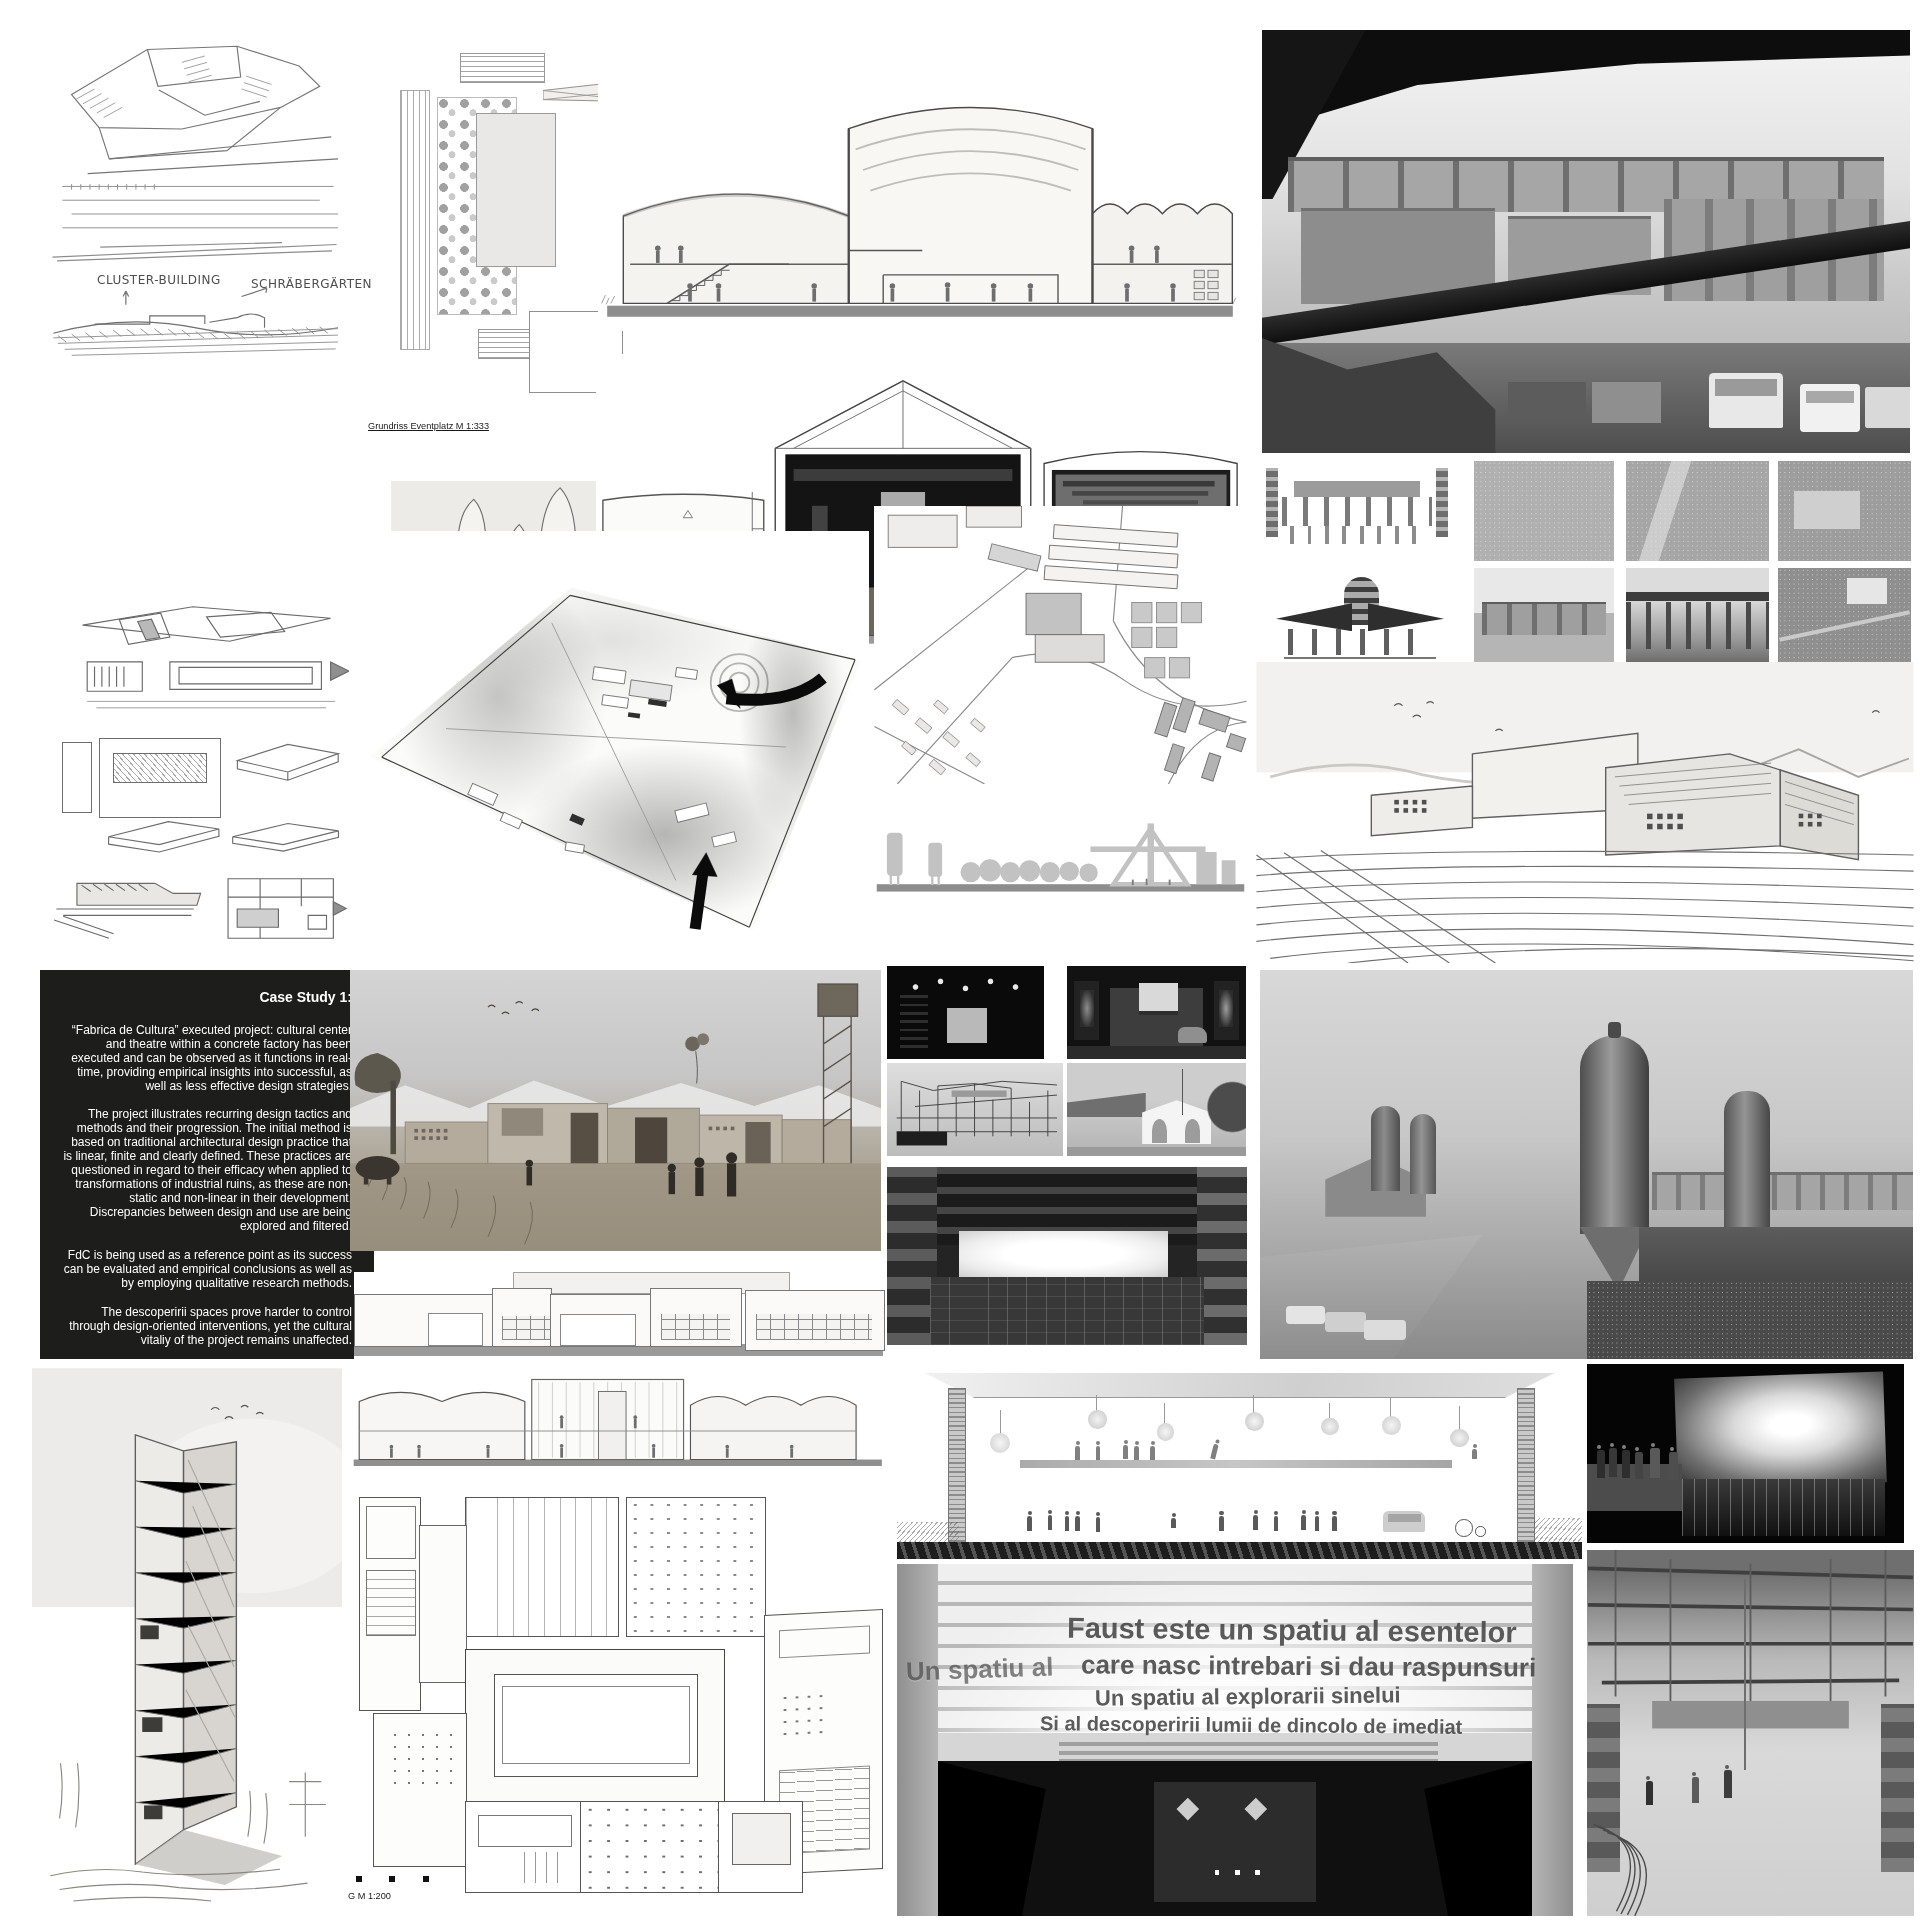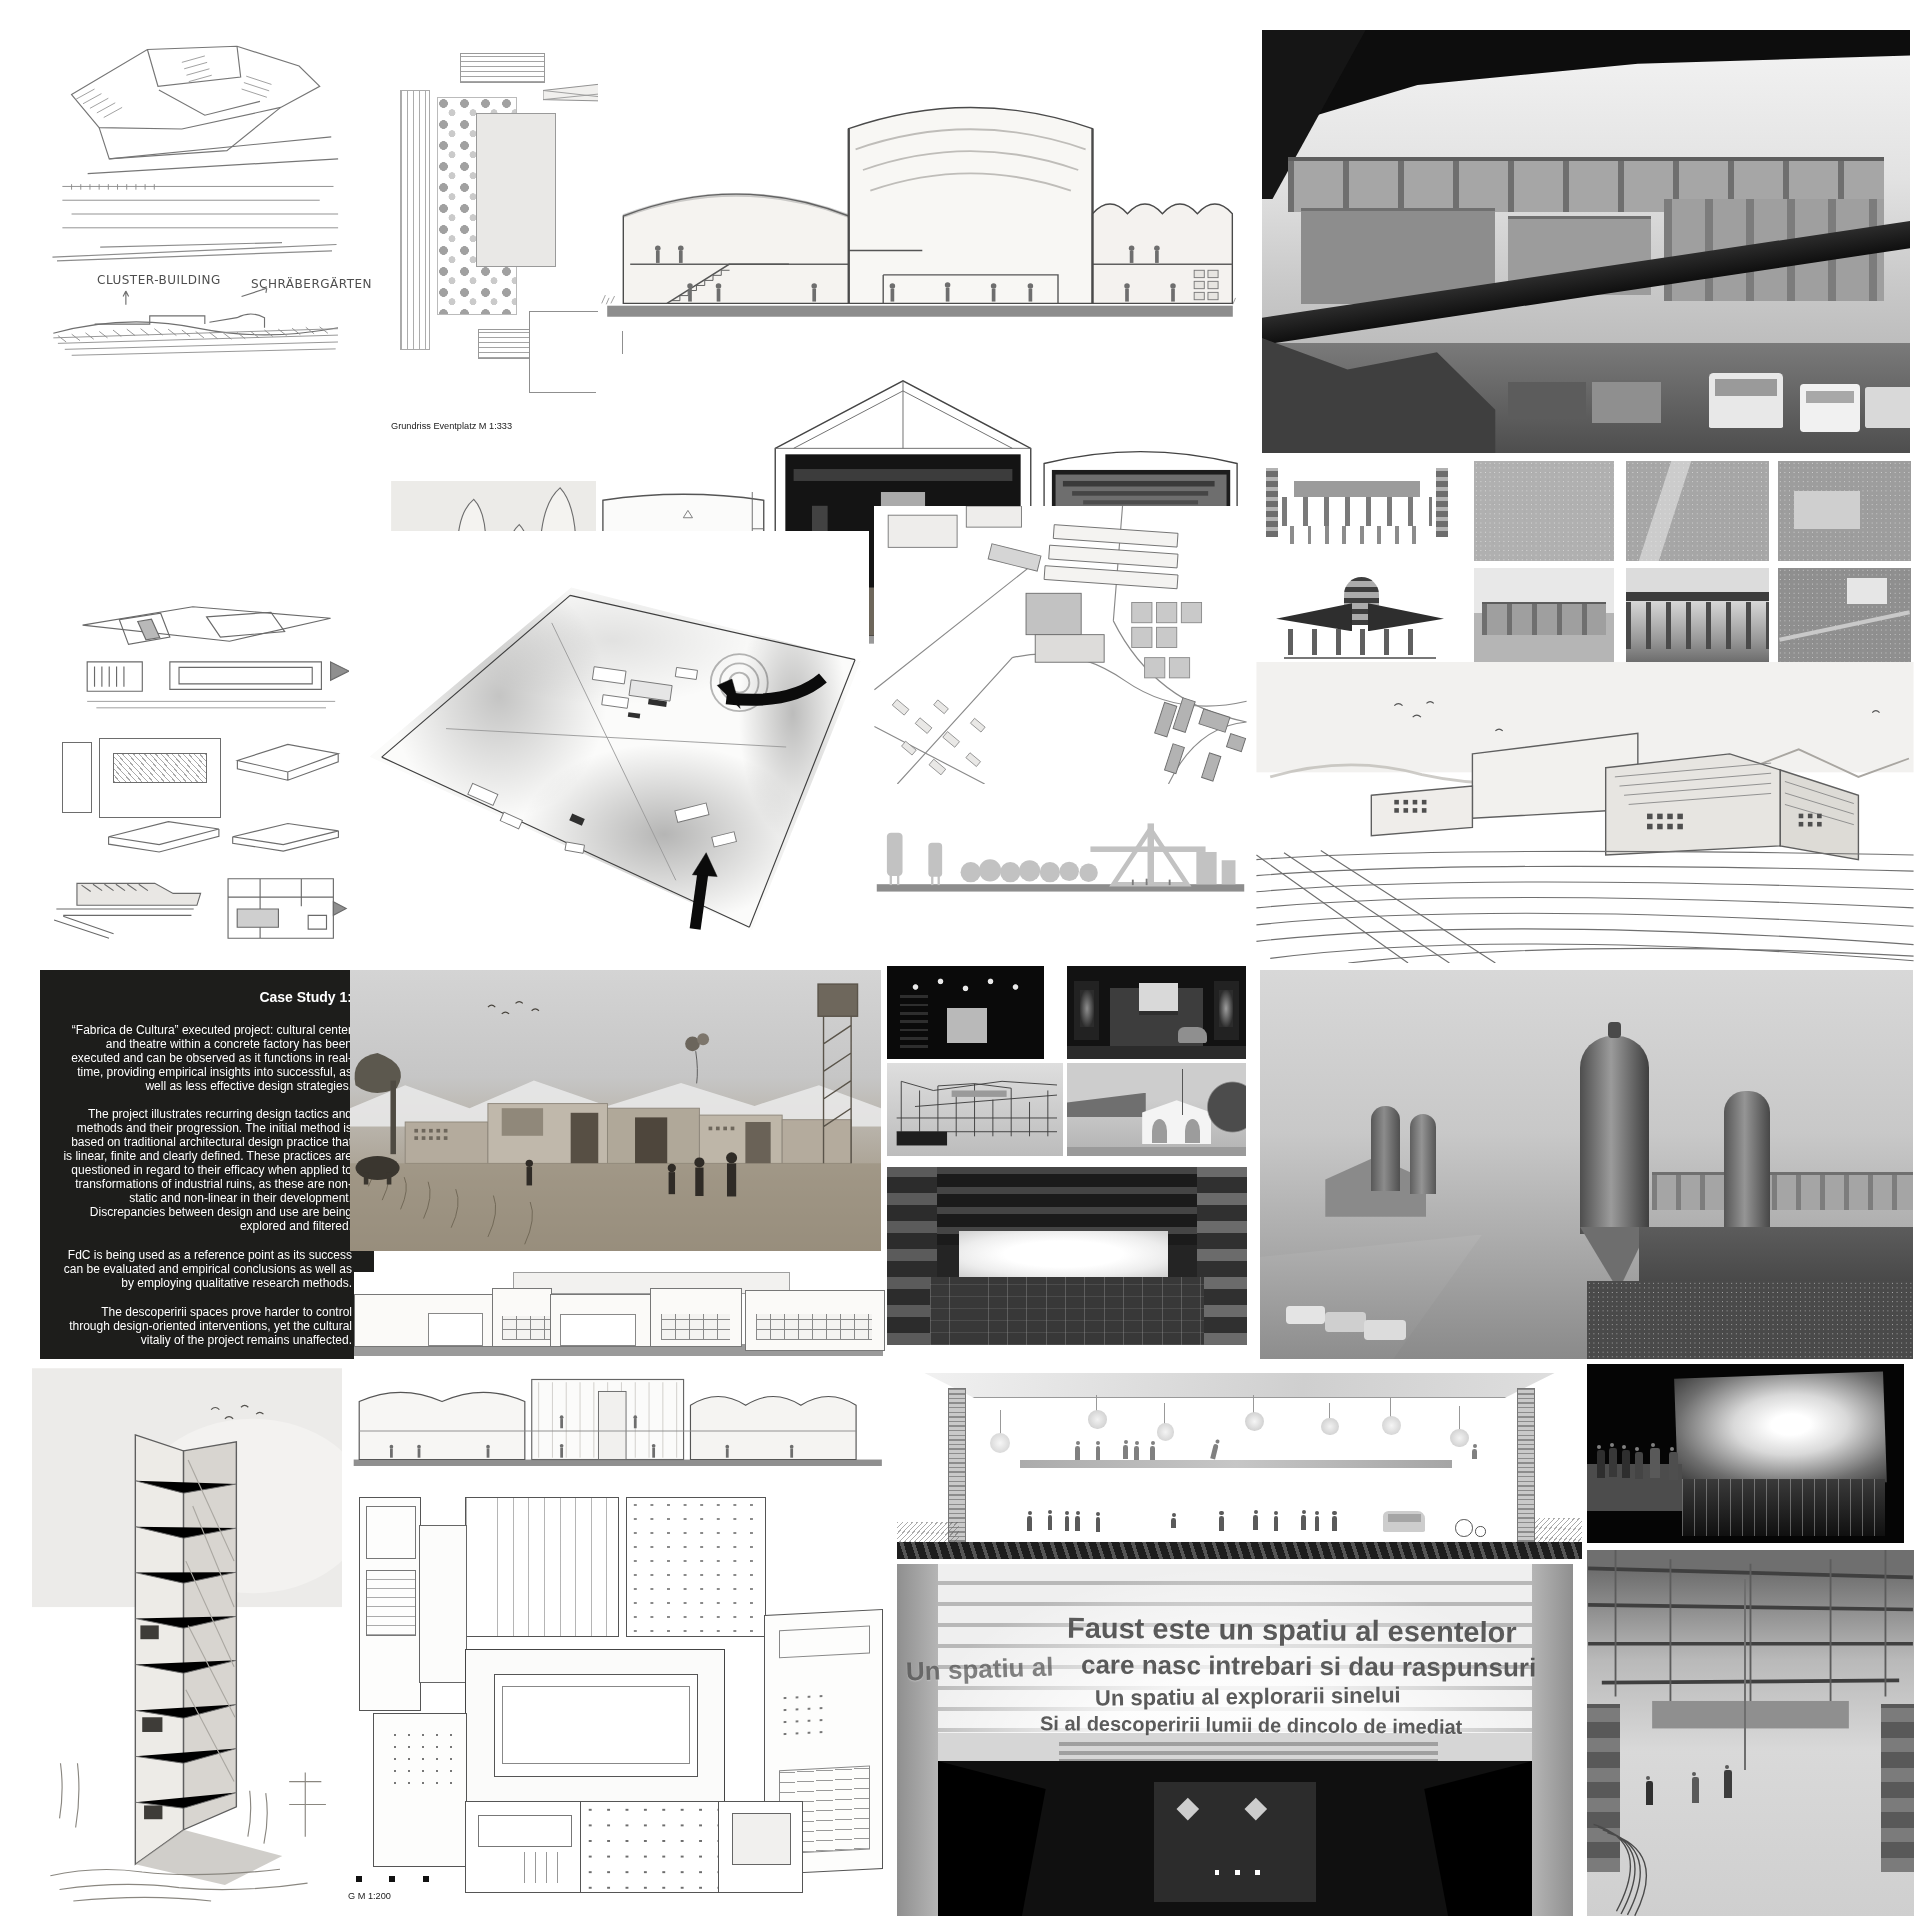--- a/index.html
+++ b/index.html
@@ -140,21 +140,21 @@
     <div class="abs hatchV" style="left:207px;top:51px;width:22px;height:87px;border:0.5px solid #aaa;"></div>
     <div class="abs" style="left:46px;top:44px;width:78px;height:216px;background-image:radial-gradient(circle at 5.5px 5.5px,rgba(110,110,110,.65) 4.1px,transparent 4.6px),radial-gradient(circle at 14px 14.7px,rgba(150,150,150,.5) 3.2px,transparent 3.7px);background-size:21px 21px;border:0.5px solid #bbb;"></div>
     <div class="abs" style="left:85px;top:60px;width:78px;height:152px;background:#e9e8e6;border:0.9px solid #9a9a9a;"></div>
     <svg class="abs" style="left:152px;top:28px;width:87px;height:51px;" viewBox="0 0 190 110">
       <polygon points="0,20 180,0 180,44 0,40" fill="#f1f0ee" stroke="#888" stroke-width="2"></polygon>
       <path d="M0 20 L180 40 M0 40 L180 22" stroke="#999" stroke-width="2" fill="none"></path>
     </svg>
     <div class="abs hatchH" style="left:87px;top:276px;width:51px;height:28px;border:0.5px solid #999;"></div>
     <div class="abs" style="left:138px;top:258px;width:92px;height:80px;background:#fff;border:0.9px solid #8f8f8f;"></div>
   </div>
-  <span class="cap" style="left:391px;top:421px;">Grundriss Eventplatz M 1:333</span>
+  <span class="cap" style="left:368px;top:421px;text-decoration:underline;">Grundriss Eventplatz M 1:333</span>
 
   <div class="panel" style="left:391px;top:481px;width:239px;height:225px;">
     <svg viewBox="0 0 520 490">
       <rect width="520" height="210" fill="#ecebe8"></rect>
       <g stroke="#6e6e6e" fill="#f4f3f0" stroke-width="2.5">
         <path d="M150 230 q-20 -150 30 -190 q40 40 20 190 z"></path>
         <path d="M255 250 q-16 -120 24 -155 q34 34 16 155 z"></path>
         <path d="M330 265 q-22 -200 38 -250 q52 56 26 250 z"></path>
         <path d="M455 270 q-12 -90 18 -115 q26 26 12 115 z"></path>
       </g>

